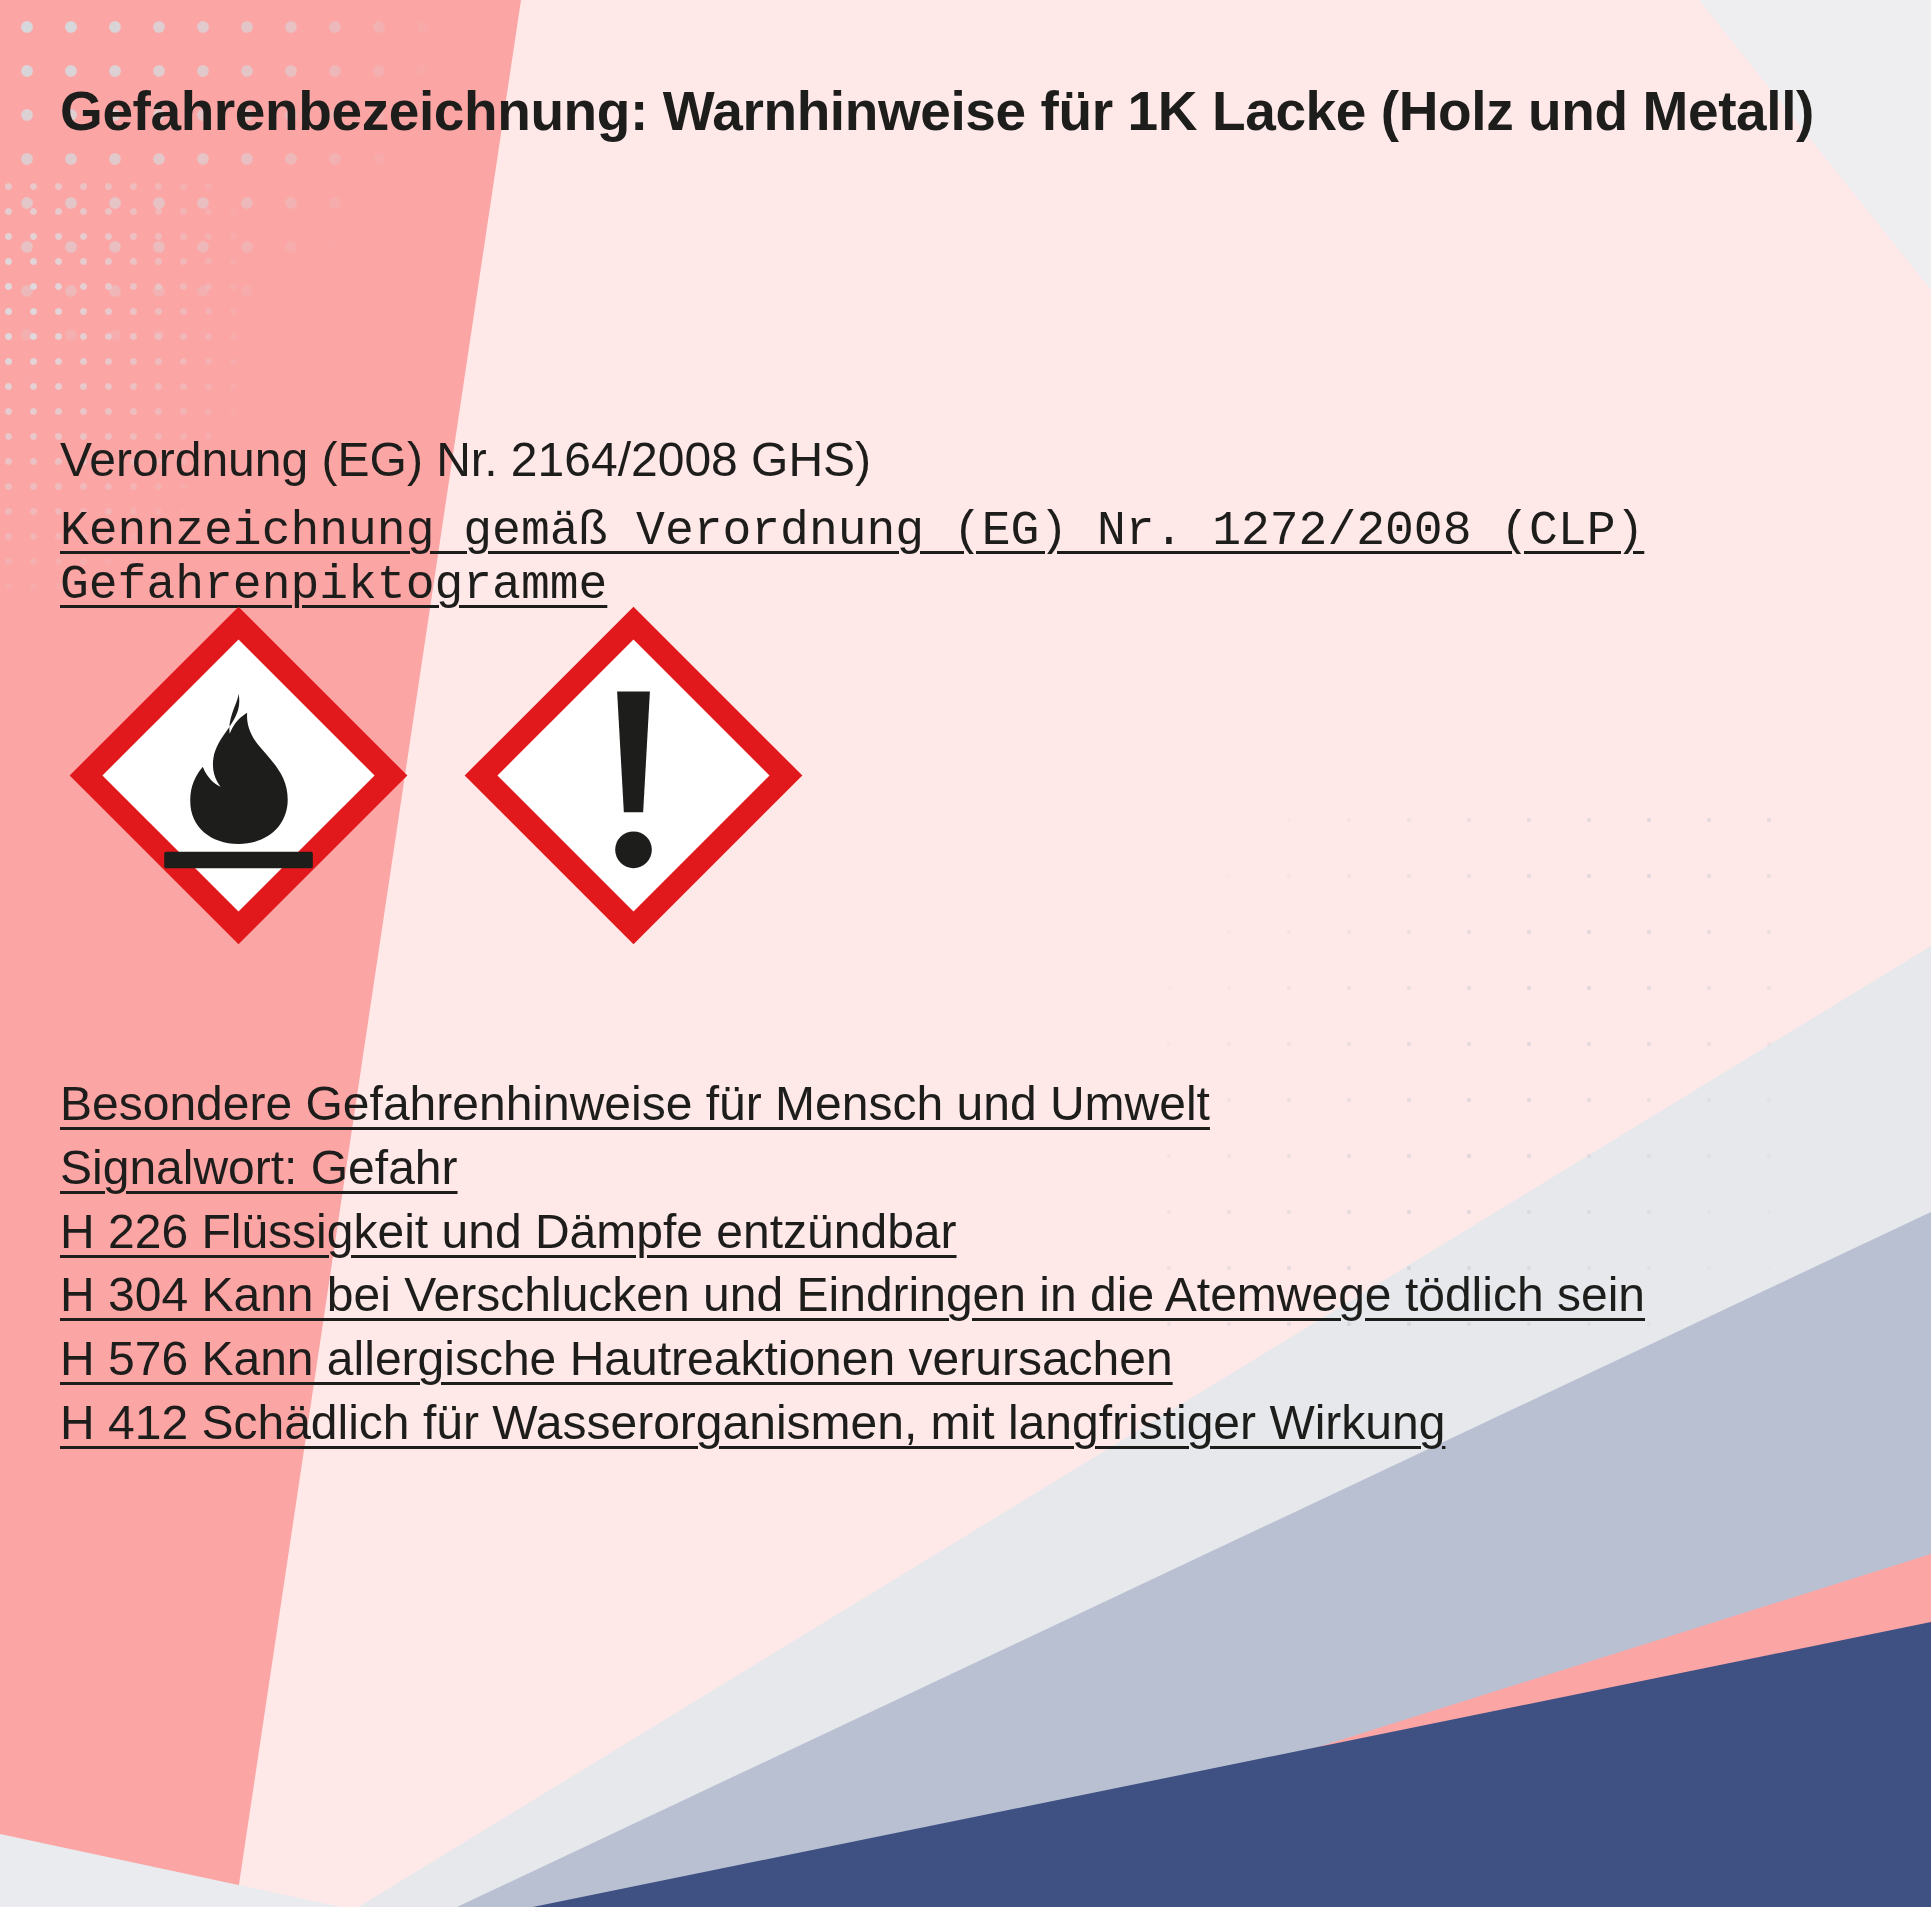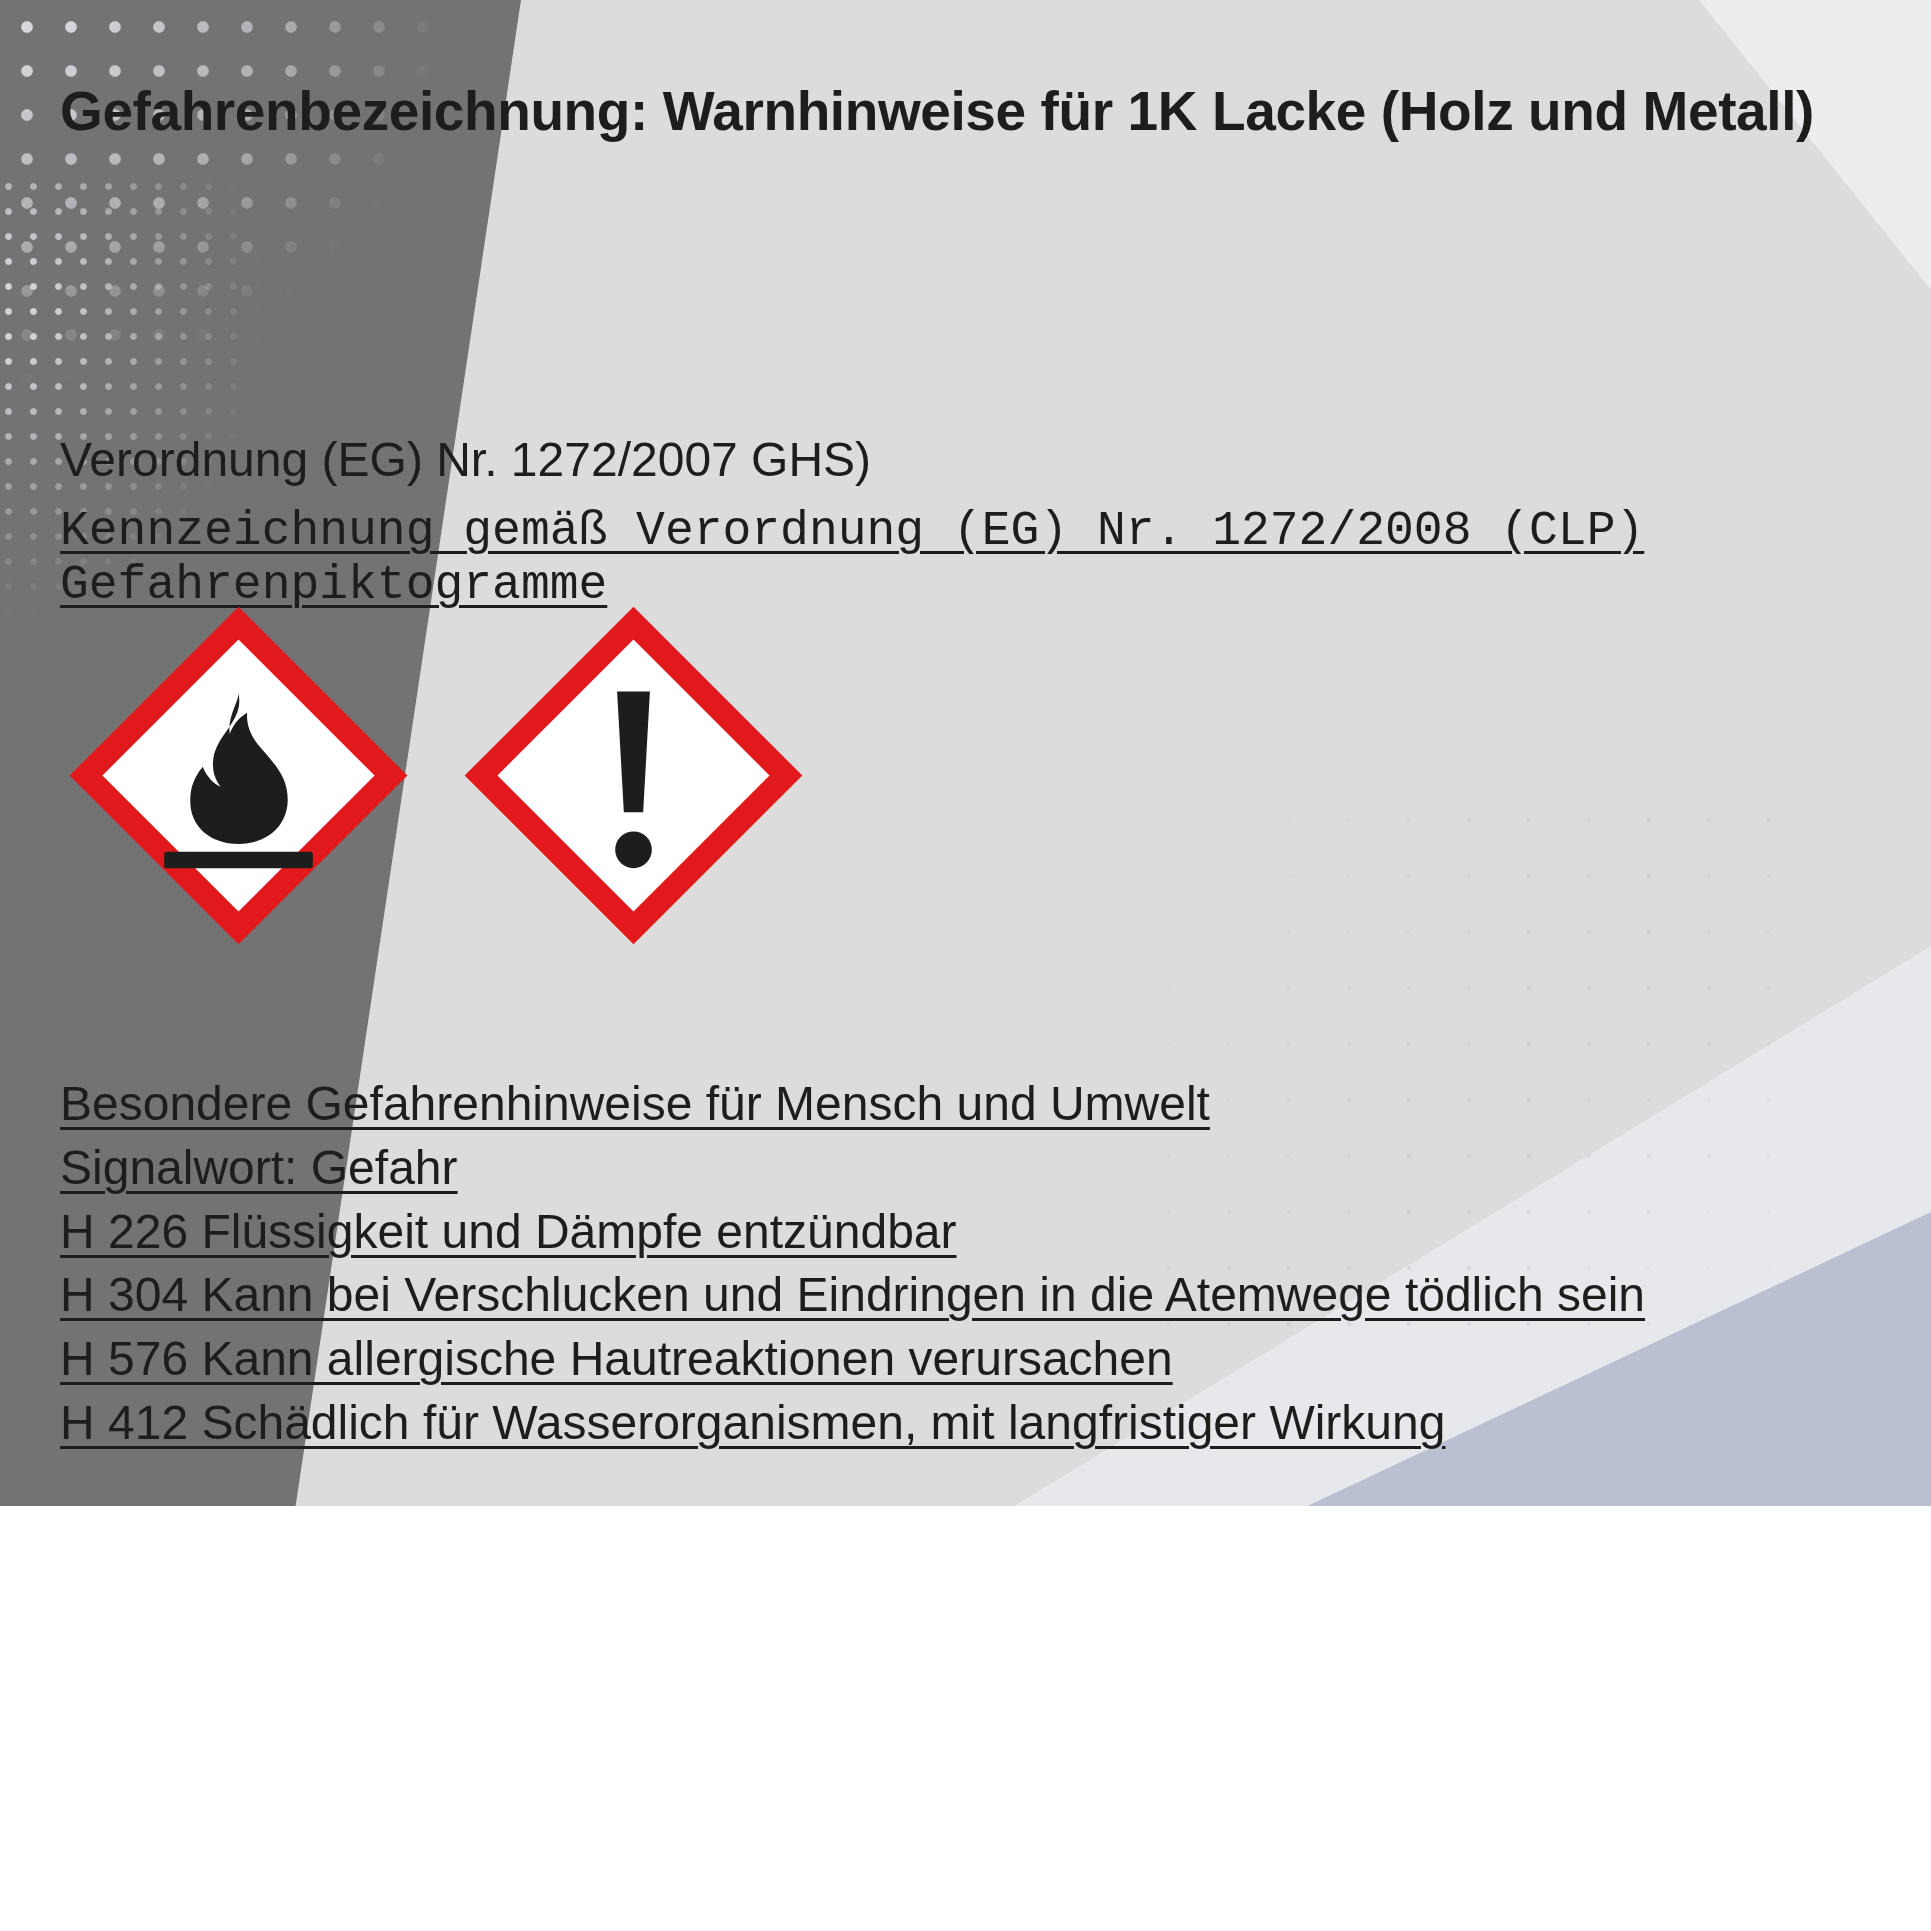--- a/index.html
+++ b/index.html
@@ -10,22 +10,22 @@
     width: 1931px;
     height: 1931px;
     background: #ffffff;
     font-family: "Liberation Sans", sans-serif;
     overflow: hidden;
   }
 
   #page {
     position: relative;
     width: 1931px;
-    height: 1506px;
-    background: #737373;
+    height: 1907px;
+    background: #fca5a5;
     overflow: hidden;
   }
 
   
   .bg-layer {
     position: absolute;
     inset: 0;
     pointer-events: none;
   }
 
@@ -195,21 +195,21 @@
     <div class="pane-f"></div>
     <div class="halftone"></div>
     <div class="halftone small"></div>
     <div class="sparkle"></div>
   </div>
 
   <div id="content">
 
     <div class="title">Gefahrenbezeichnung:  Warnhinweise für 1K Lacke (Holz und Metall)</div>
 
-    <div class="regulation">Verordnung (EG) Nr. 1272/2007 GHS)</div>
+    <div class="regulation">Verordnung (EG) Nr. 2164/2008 GHS)</div>
 
     <div class="clp-line">Kennzeichnung gemäß Verordnung (EG) Nr. 1272/2008 (CLP) Gefahrenpiktogramme</div>
 
     <div class="pictos">
 
       <div class="ghs">
         <svg width="357" height="357" viewBox="0 0 370 370" aria-hidden="true">
           <polygon points="185,10 360,185 185,360 10,185" fill="#e2191c"></polygon>
           <polygon points="185,44 326,185 185,326 44,185" fill="#ffffff"></polygon>
           <g fill="#1d1d1b">

